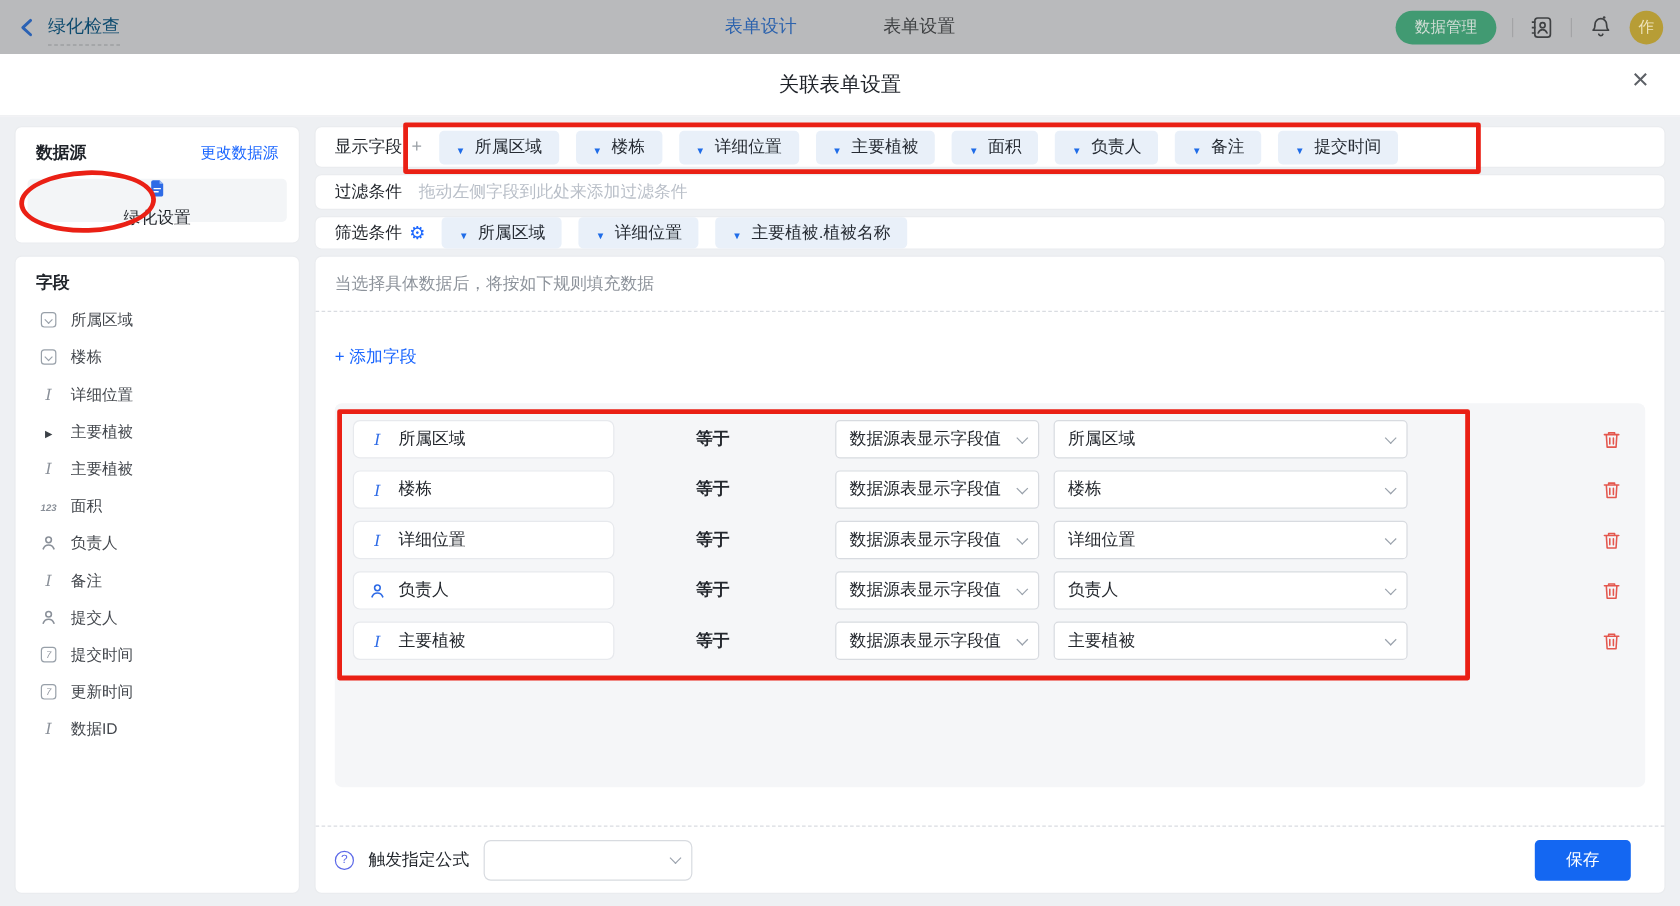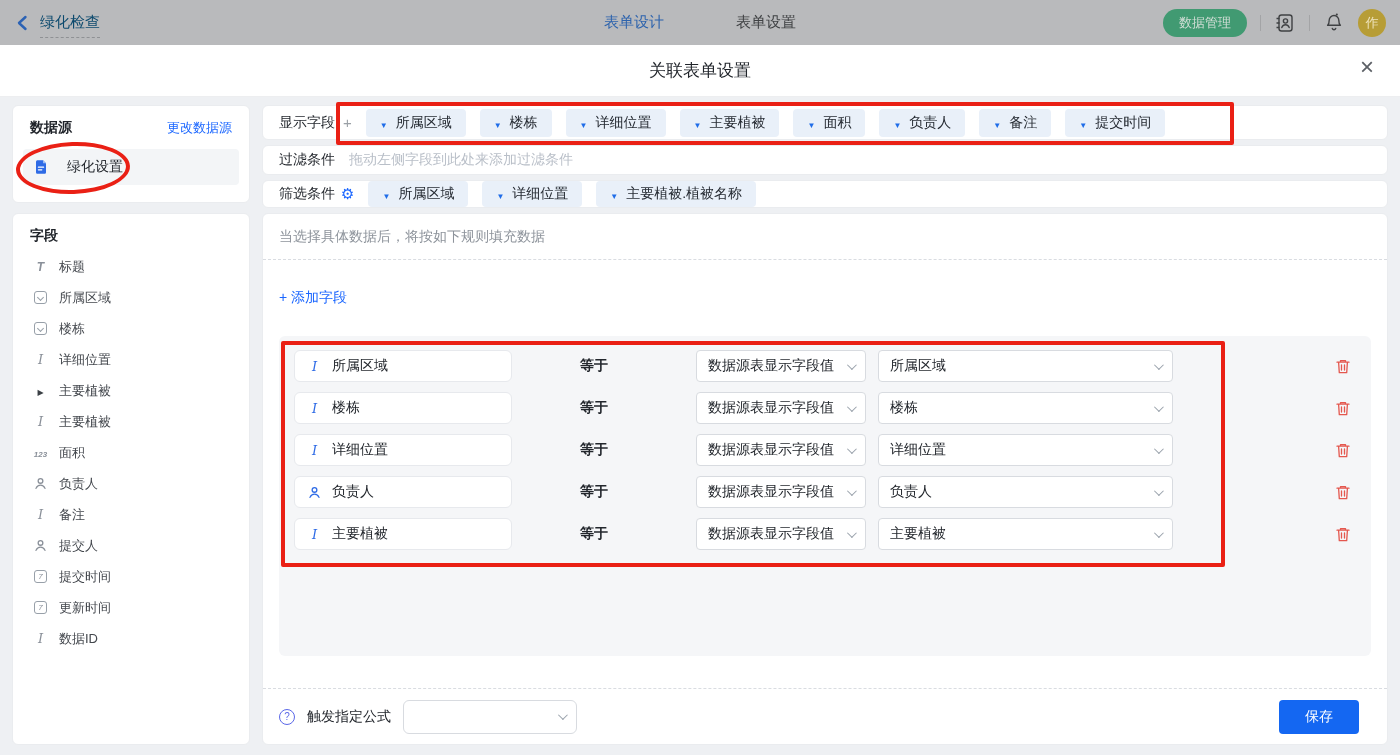--- a/index.html
+++ b/index.html
@@ -31,21 +31,21 @@
   .modal-body { height:658px; display:flex; gap:12px; padding:8px 12px 10px 12px; background:#eef0f3; }
   .card { background:#fff; border:1px solid #eaecef; border-radius:6px; }
 
   
   .sidebar { width:238px; display:flex; flex-direction:column; gap:10px; }
   .ds-card { height:98px; padding:13px 10px; }
   .ds-head { display:flex; justify-content:space-between; align-items:center; padding:0 7px;gap:16px; }
   .ds-title { font-size:14px; font-weight:700; color:#1f2329; }
   .link-blue { font-size:13px; color:#1a66ff; cursor:pointer; }
   .ds-selected { margin-top:12px; height:36px; background:#f3f5f7; border-radius:4px;
-    display:flex; align-items:center; gap:18px; padding:0 10px; font-size:14px; color:#1f2329; }
+    display:flex; align-items:center; gap:8px; padding:0 10px; font-size:14px; color:#1f2329;flex-direction:column; }
 
   .fields-card { flex:1; padding:13px 10px; }
   .fields-title { font-size:14px; font-weight:700; color:#1f2329; padding:0 7px 6px 7px; }
   .field-item { height:31px; display:flex; align-items:center; gap:10px; padding:0 7px 0 9px;
     font-size:13px; color:#43474d; cursor:grab; }
   .fic { width:17px; display:inline-flex; align-items:center; justify-content:center; color:#8a9099; flex:none; }
 
   
   .g-title::before { content:"T"; font-size:12px; font-weight:700; }
   .g-text::before { content:"I"; font-family:"DejaVu Serif",serif; font-size:13px; }
@@ -170,26 +170,20 @@
         </span>
         <span>绿化设置</span>
       </div>
     </div>
 
     <div class="card fields-card">
       <div class="fields-title">字段</div>
 
       <div class="field-item">
         <span class="fic">
-            <i class="g-title"></i>
-          </span>
-        <span>标题</span>
-        </div>
-      <div class="field-item">
-        <span class="fic">
             <i class="g-select"></i>
           </span>
         <span>所属区域</span>
         </div>
       <div class="field-item">
         <span class="fic">
             <i class="g-select"></i>
           </span>
         <span>楼栋</span>
         </div>

